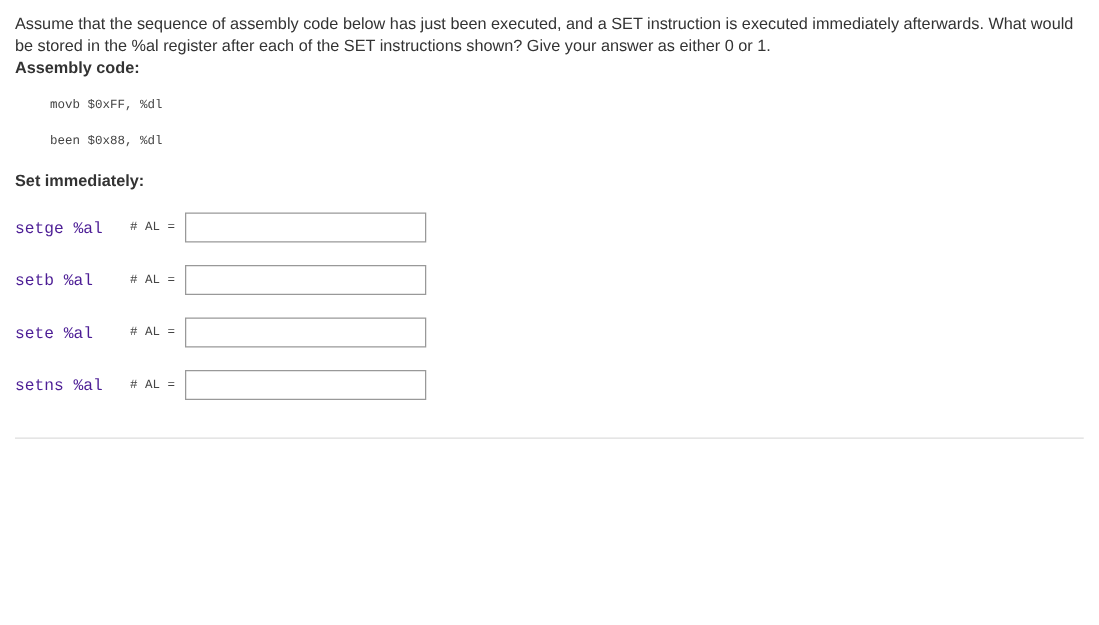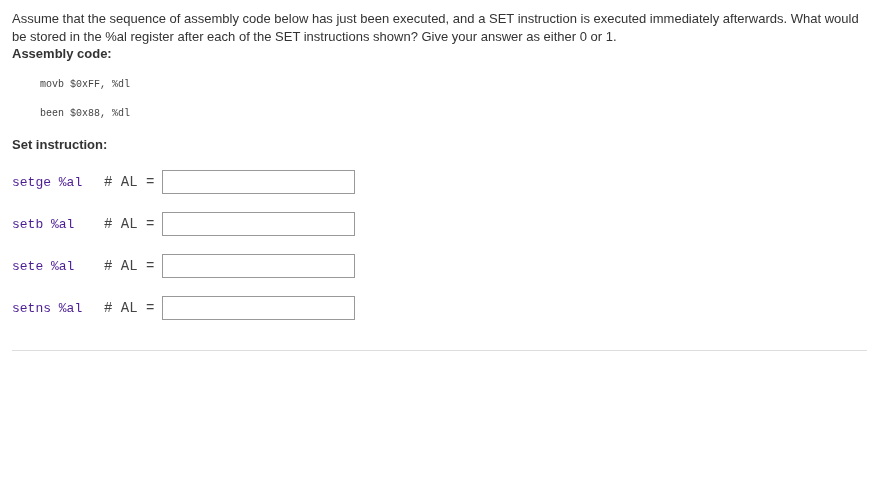--- a/index.html
+++ b/index.html
@@ -32,21 +32,21 @@
     margin-bottom: 18px;
   }
   .set-instr {
     font-family: "Courier New", Courier, monospace;
     font-size: 13px;
     width: 92px;
     color: #4c1d95;
   }
   .al-label {
     font-family: "Courier New", Courier, monospace;
-    font-size: 14px;
+    font-size: 10px;
     margin-right: 8px;
     color: #444;
     text-align: center;
   }
   .answer-input {
     width: 185px;
     height: 20px;
     border: 1px solid #999;
     font-family: "Courier New", Courier, monospace;
     font-size: 13px;
@@ -62,21 +62,21 @@
 </head>
 <body>
 
 <div class="question-text">Assume that the sequence of assembly code below has just been executed, and a SET instruction is executed immediately afterwards.  What would be stored in the %al register after each of the SET instructions shown?  Give your answer as either 0 or 1.</div>
 
 <div class="section-label">Assembly code:</div>
 
 <div class="code-block">movb $0xFF, %dl</div>
 <div class="code-block">been $0x88, %dl</div>
 
-<div class="section-label">Set instruction:</div>
+<div class="section-label">Set immediately:</div>
 
 <div class="set-row">
   <span class="set-instr">setge %al</span>
   <span class="al-label"># AL =</span>
   <input class="answer-input" type="text" value="" style="">
 </div>
 
 <div class="set-row">
   <span class="set-instr">setb %al</span>
   <span class="al-label"># AL =</span>

